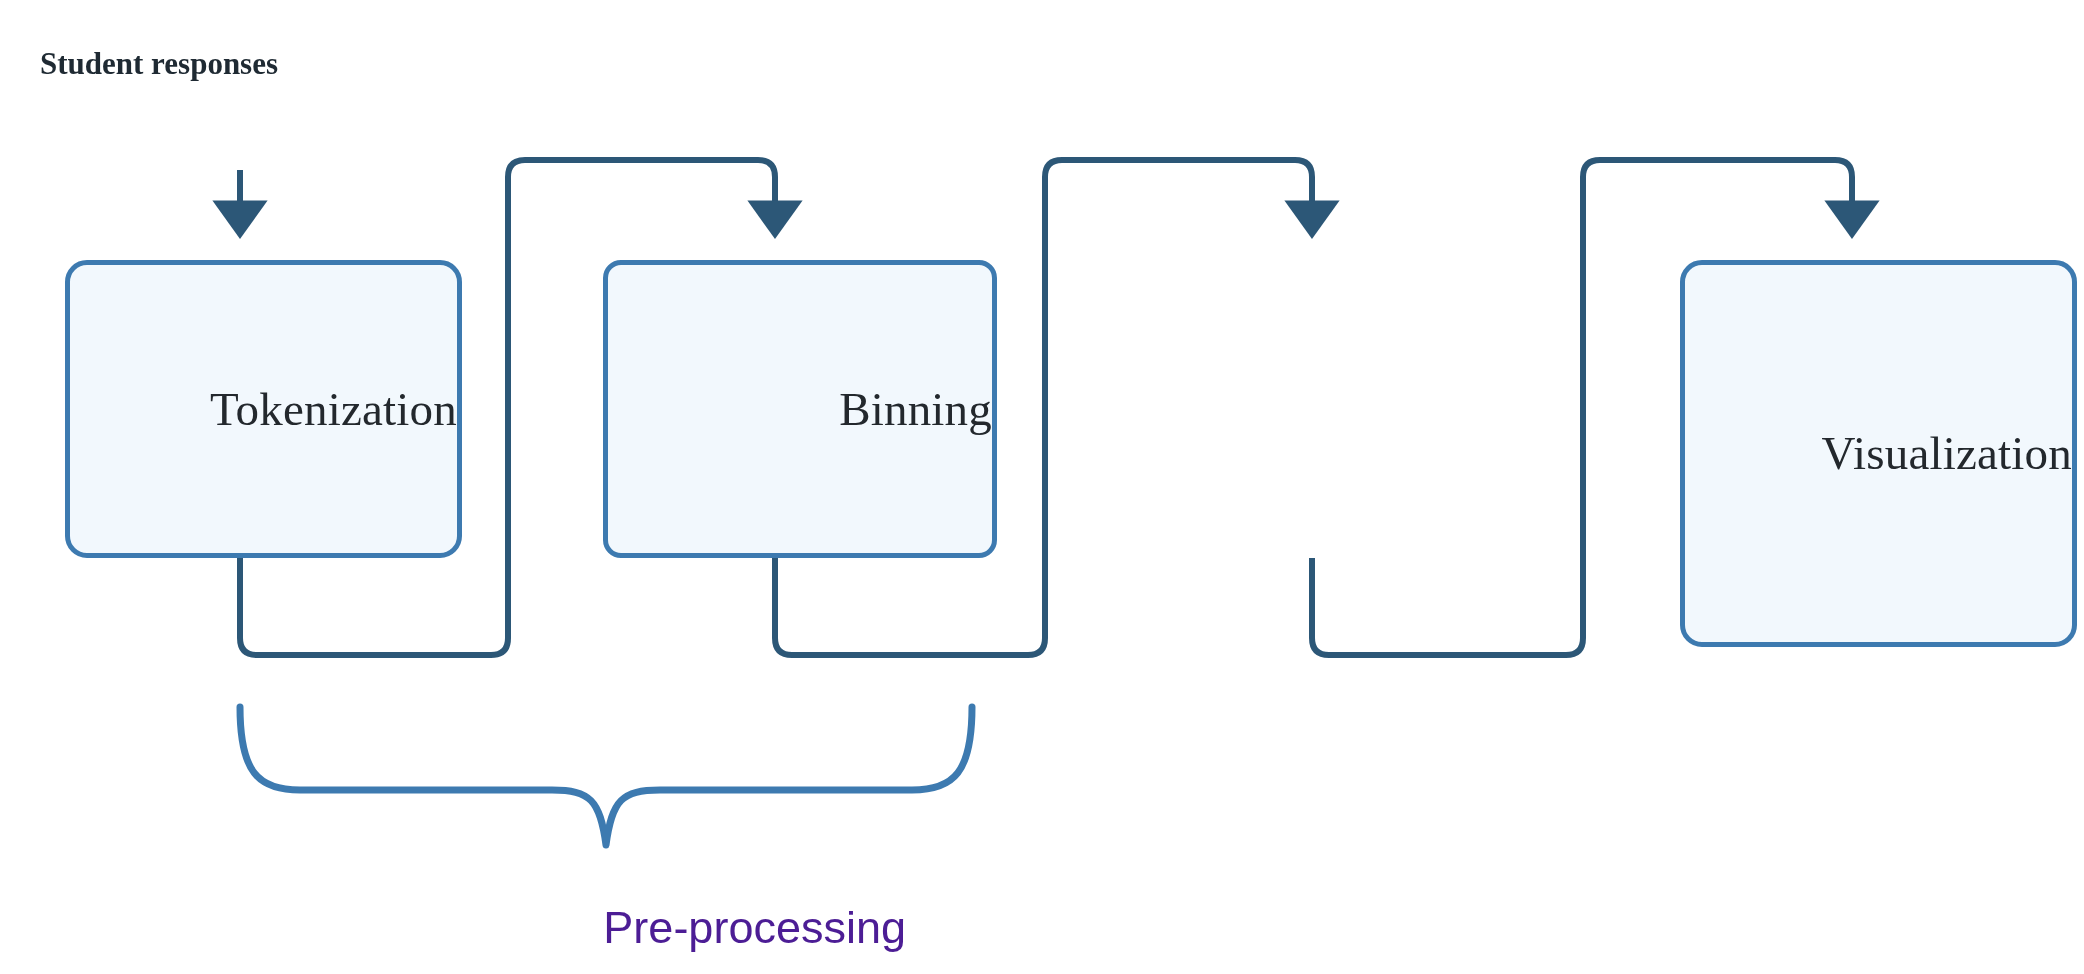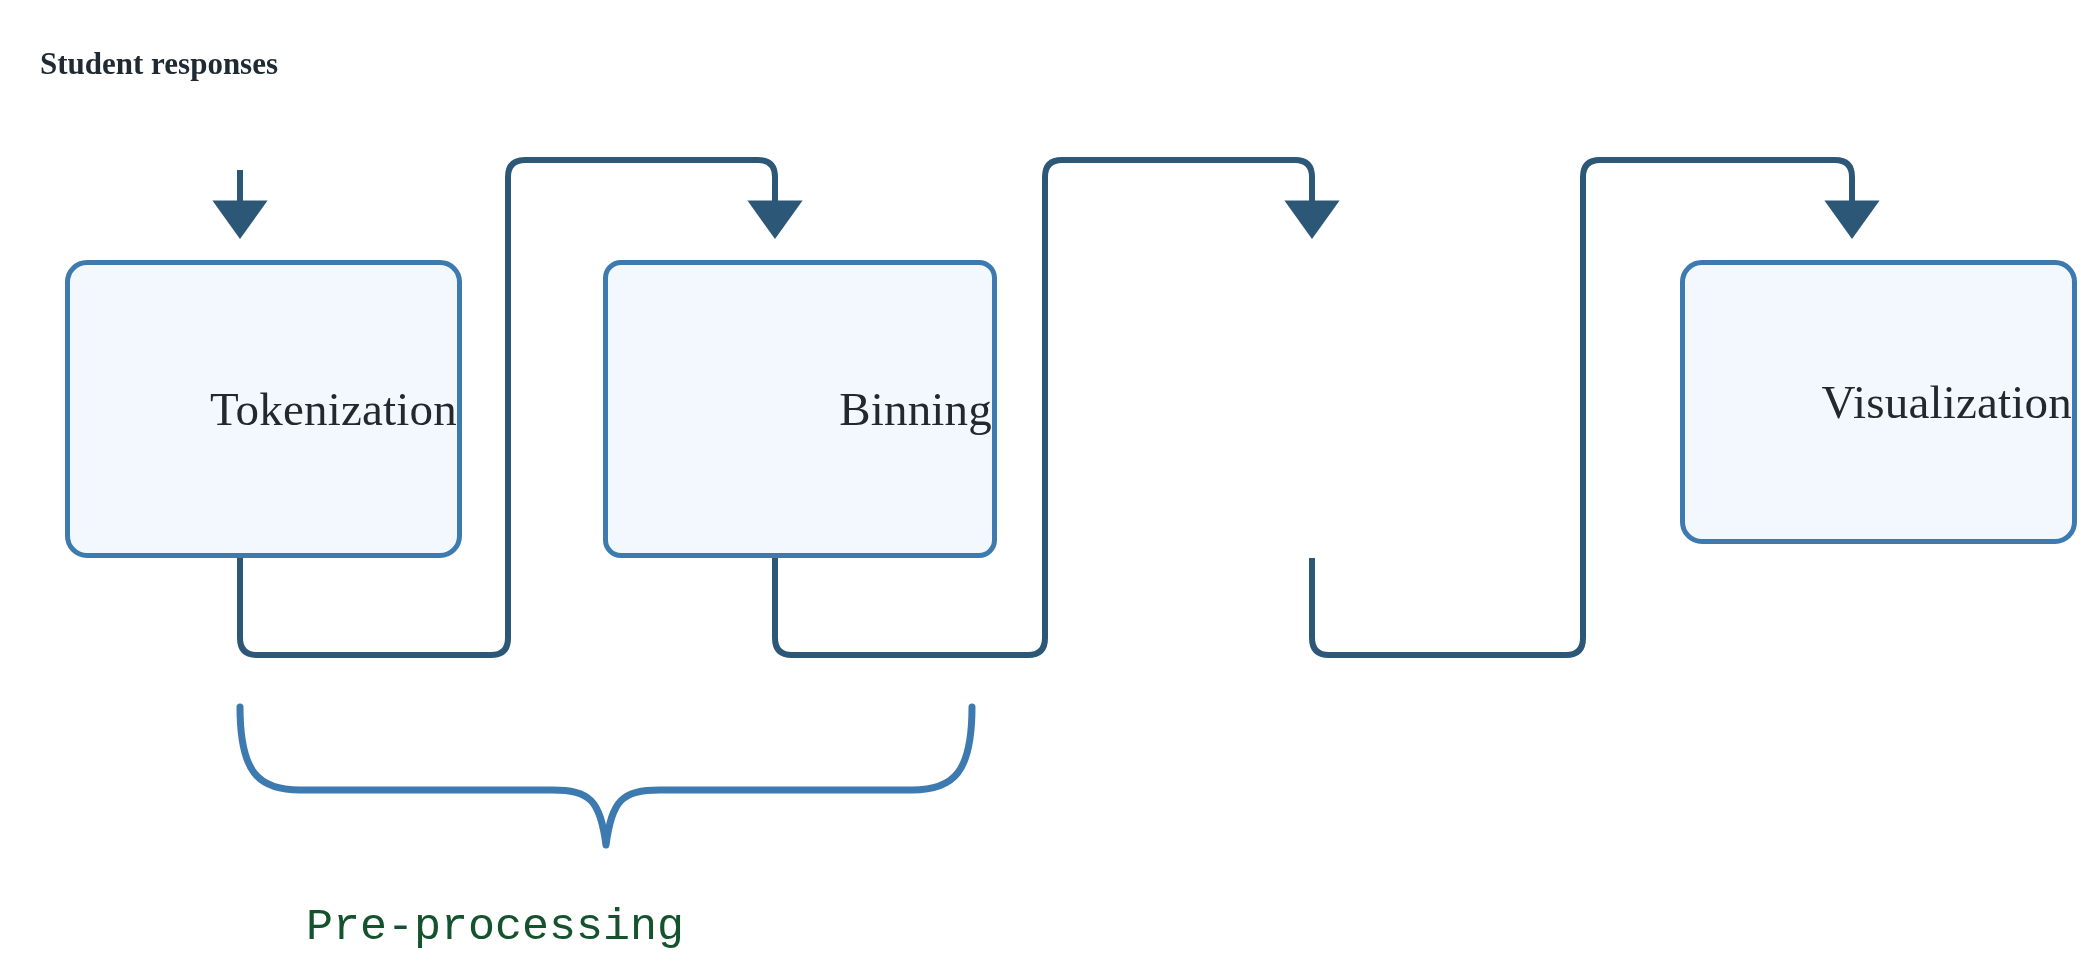--- a/index.html
+++ b/index.html
@@ -45,26 +45,26 @@
     position: absolute;
     font-family: "Liberation Serif", "DejaVu Serif", serif;
     font-weight: bold;
     font-size: 31px;
     color: #1f2a33;
     white-space: nowrap;
     line-height: 1;
   }
   .caption-group {
     position: absolute;
-    font-family: Liberation Mono, monospace;
+    font-family: Liberation Sans, sans-serif;
     font-size: 45px;
-    color: #14532d;
+    color: #4c1d95;
     white-space: nowrap;
     line-height: 1;
-    text-align: left;
+    text-align: right;
   }
 </style>
 </head>
 <body>
 
 <div id="canvas">
 
   <svg id="diagram-svg" viewBox="0 0 2084 974" xmlns="http://www.w3.org/2000/svg">
 
     <defs>
@@ -99,21 +99,21 @@
 
   <div class="node-box" style="left:40px; top:260px; width:397px; height:298px;">
     <span class="node-label">Tokenization</span>
   </div>
 
   <div class="node-box" style="left:578px; top:260px; width:394px; height:298px;border-radius:18px;">
     <span class="node-label">Binning</span>
   </div>
 
 
-  <div class="node-box" style="left:1655px; top:260px; width:397px; height:284px;">
+  <div class="node-box" style="left:1655px; top:260px; width:397px; height:387px;">
     <span class="node-label">Visualization</span>
   </div>
 
   <div class="caption-group" style="left:306px; top:905px; width:600px;">
     <span>Pre-processing</span>
   </div>
 
 </div>
 
 </body></html>

